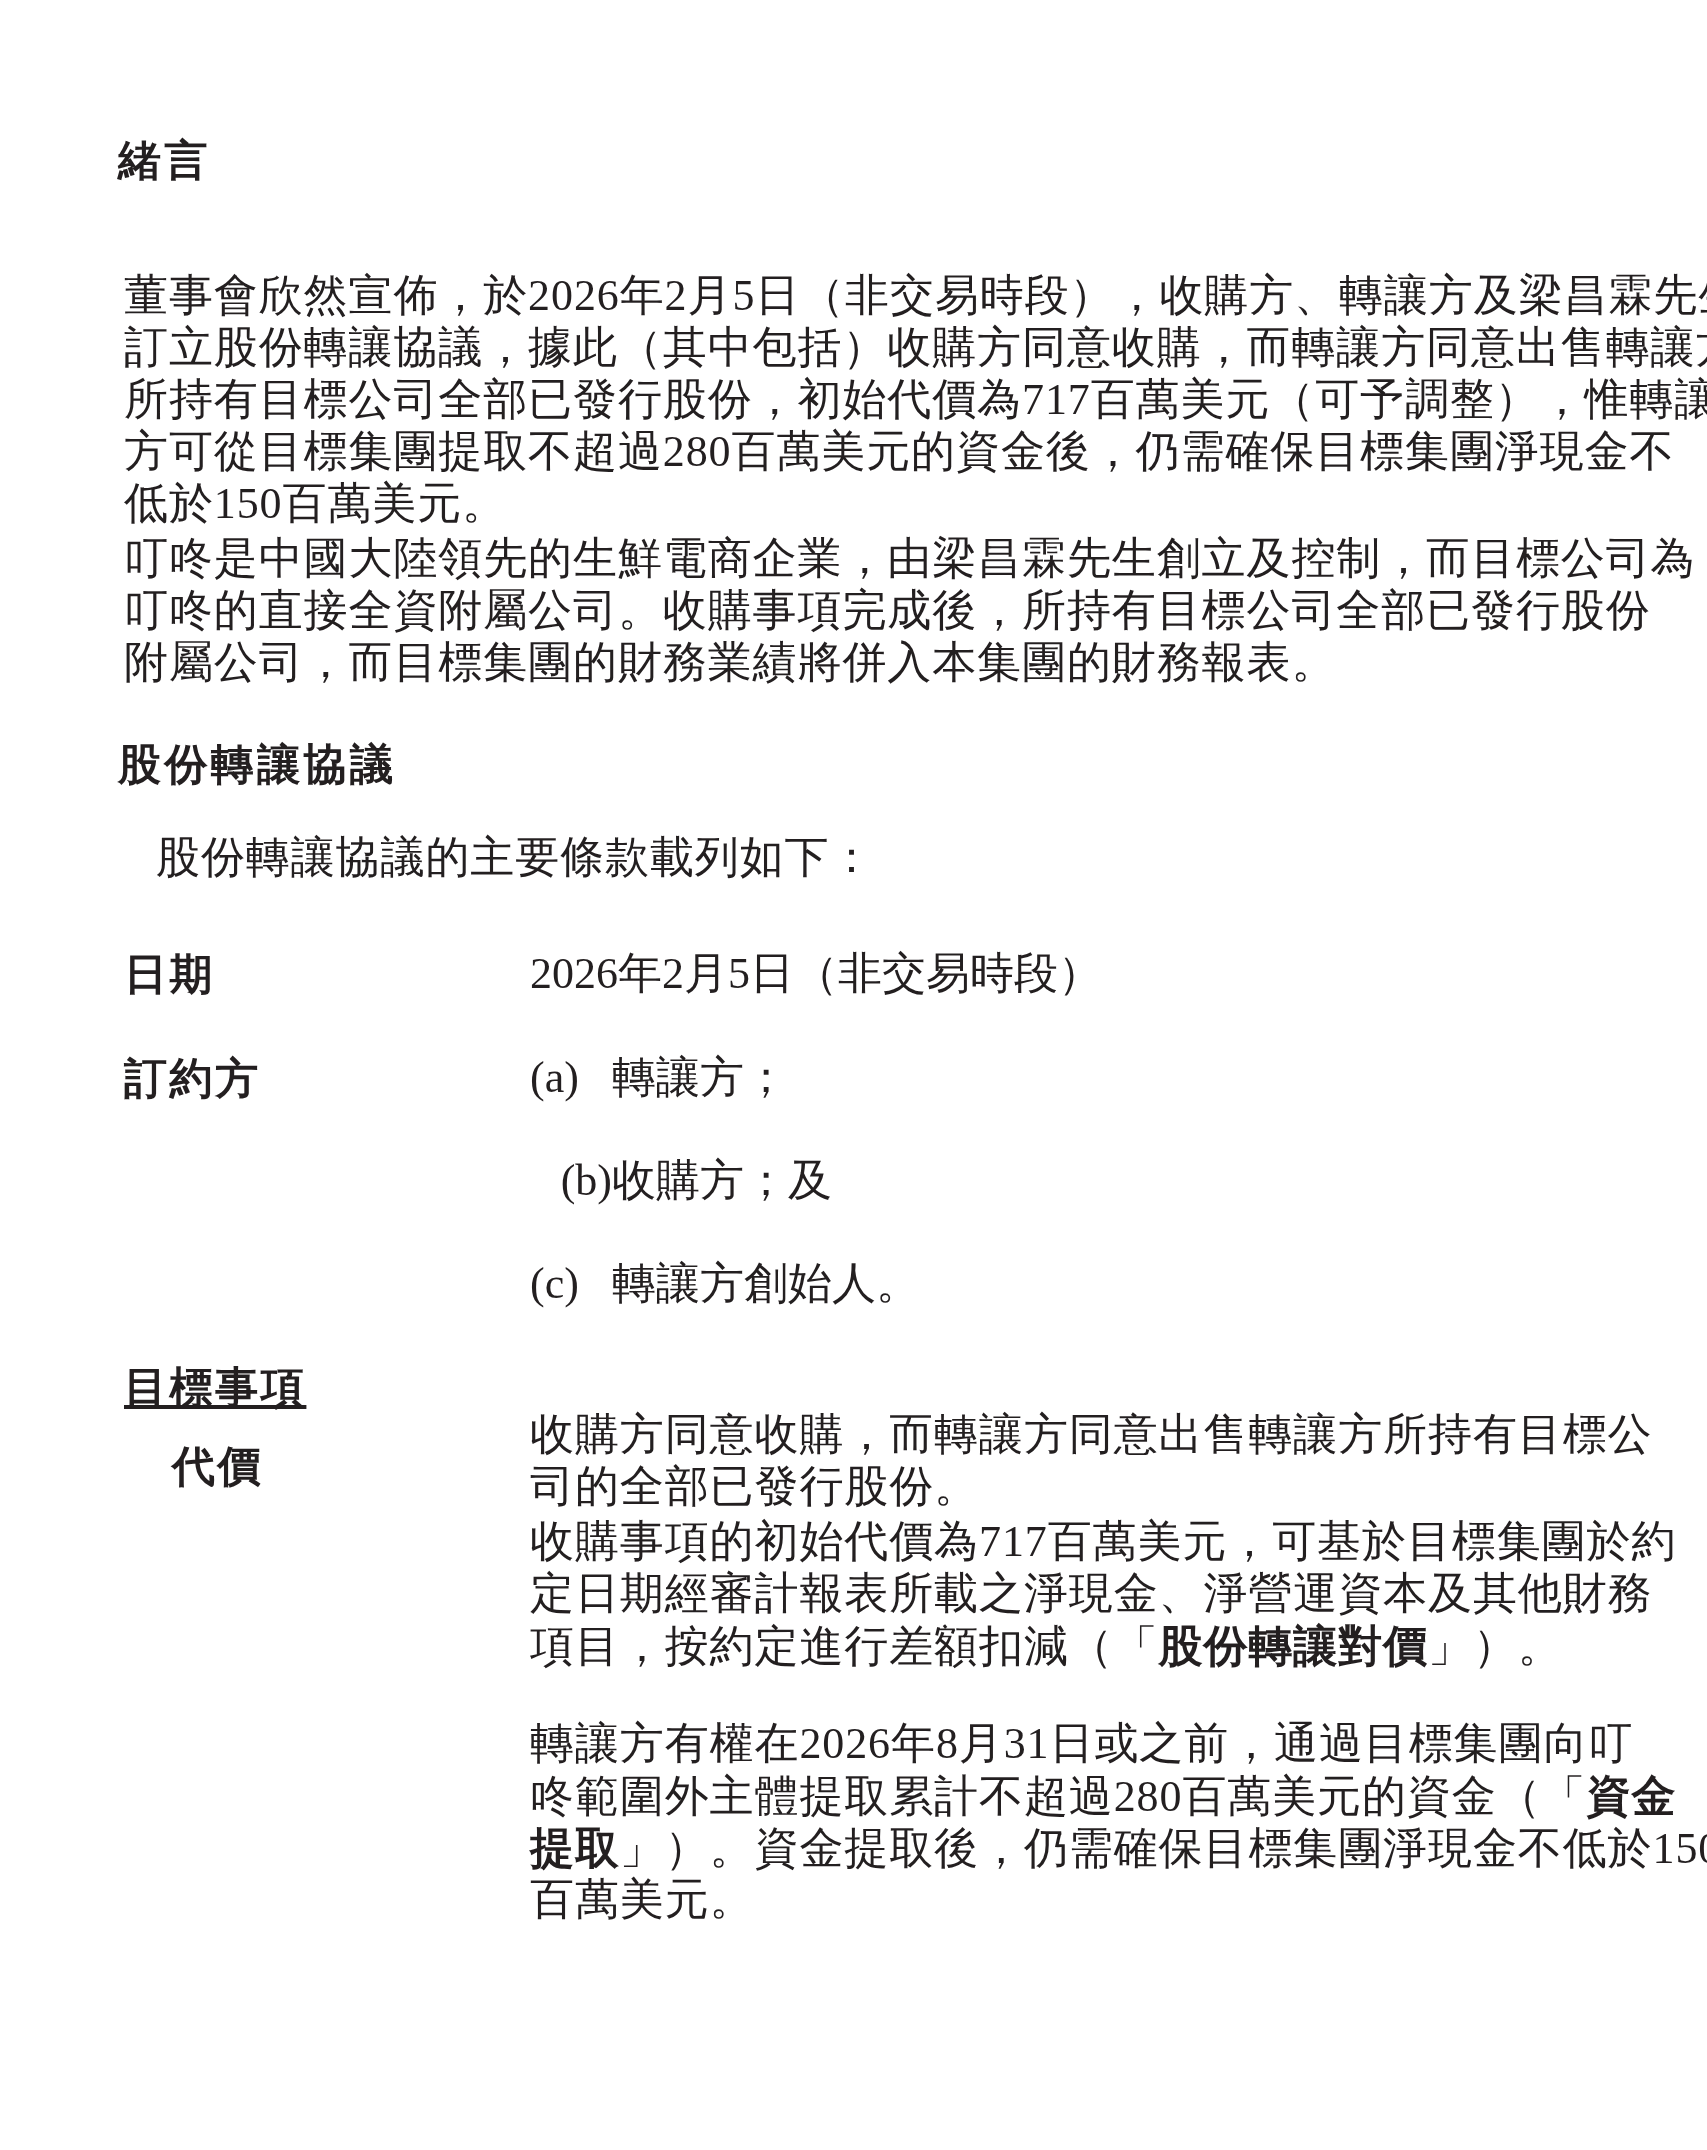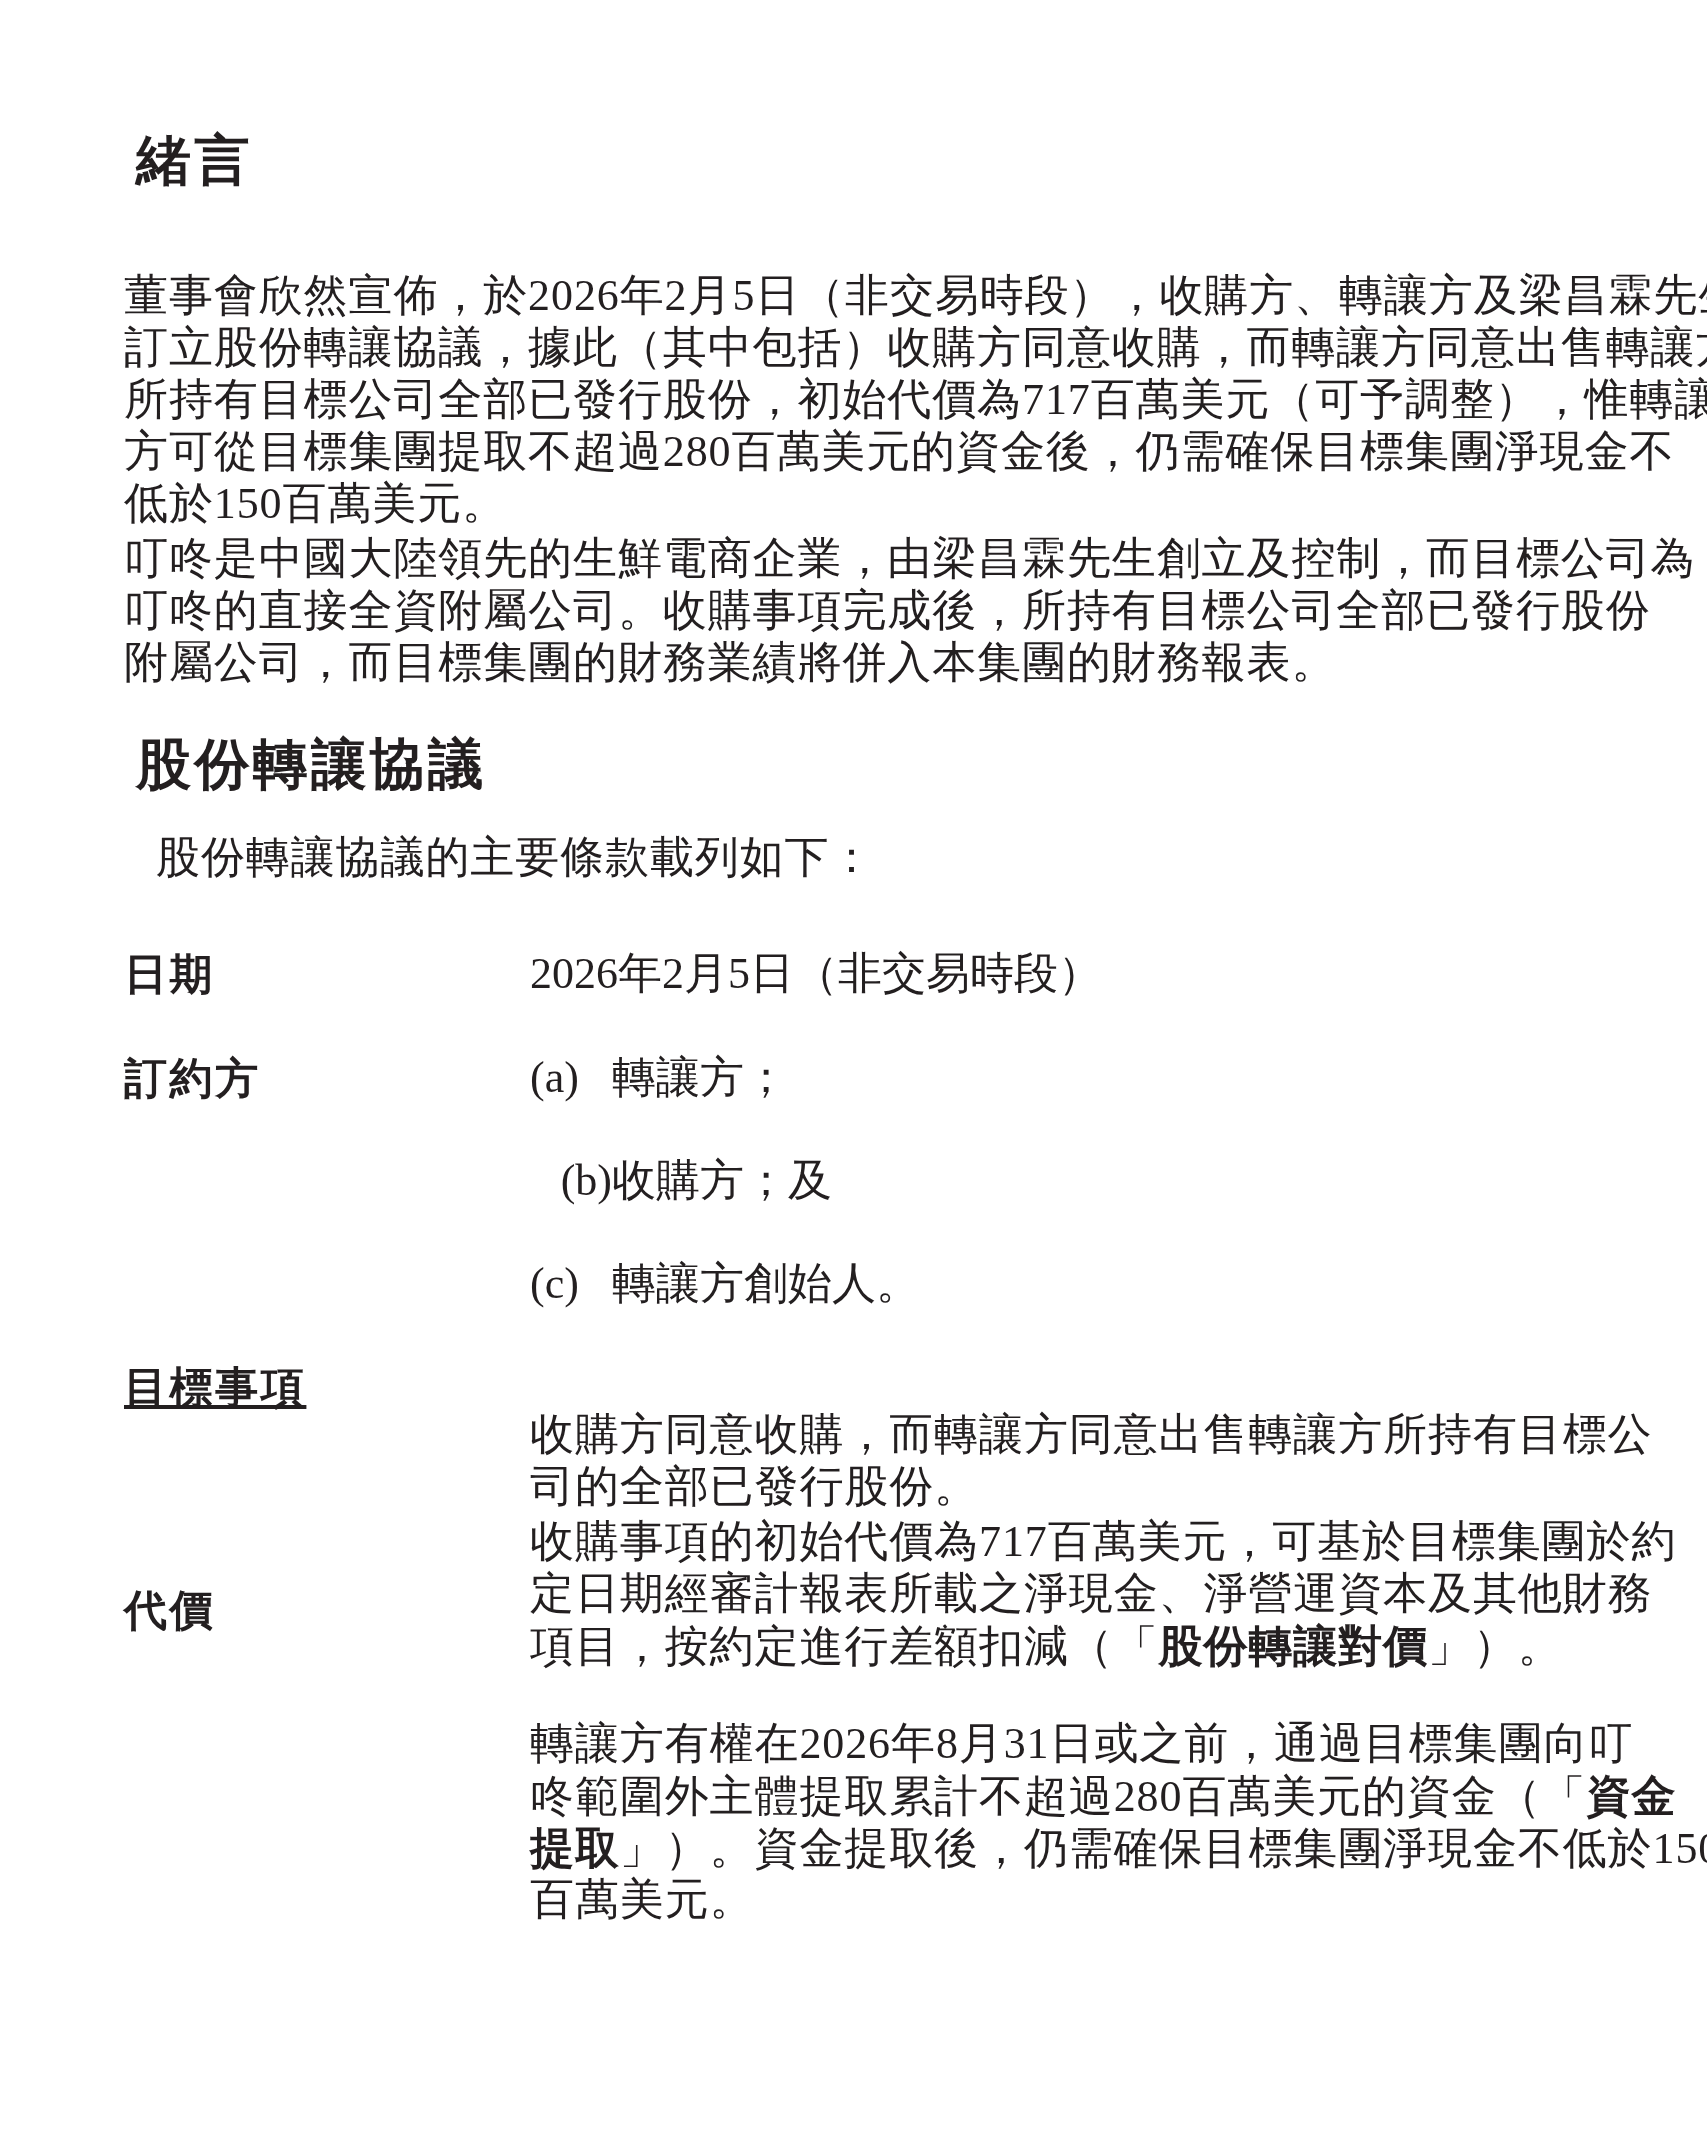--- a/index.html
+++ b/index.html
@@ -1,20 +1,20 @@
 <!DOCTYPE html>
 <html style="font-size:6.9px"><head>
 <meta charset="utf-8">
 <style>
   html, body { margin: 0; padding: 0; background: #ffffff; }
   body { width: 1707px; height: 2276px; position: relative; overflow: hidden; color: #231f20; }
   .page { position: absolute; left: 0; top: 0; width: 1707px; height: 2276px; background: #ffffff; }
   .serif { font-family: "Liberation Serif", "DejaVu Serif", serif; }
   .sans { font-family: "DejaVu Sans", "Liberation Sans", sans-serif; font-weight: bold; }
-  .heading { position: absolute; left: 136px; font-size: 55px; line-height: 52px; letter-spacing: 3.4px; }
+  .heading { position: absolute; left: 118px; font-size: 43px; line-height: 52px; letter-spacing: 3.4px; }
   .para { position: absolute; left: 124px; width: 1467px; font-size: 44px; line-height: 52px; text-align: justify; text-justify: inter-character; letter-spacing: 0.9px; }
   .para .ln { display: block; height: 52px; white-space: nowrap; text-align-last: justify; }
   .para .ln.last { text-align-last: left; }
   .lbl { position: absolute; left: 124px; font-size: 43px; line-height: 52px; letter-spacing: 2.6px; }
   .val { position: absolute; left: 530px; width: 1061px; font-size: 44px; line-height: 52px; letter-spacing: 0.9px; }
   .val .ln { display: block; height: 52px; white-space: nowrap; text-align: justify; text-align-last: justify; }
   .val .ln.last { text-align-last: left; }
   .item { position: absolute; left: 530px; font-size: 44px; line-height: 52px; white-space: nowrap; }
   .item .mark { display: inline-block; width: 82px; }
   b.em { font-family: "DejaVu Sans", "Liberation Sans", sans-serif; font-weight: bold; }
@@ -59,21 +59,21 @@
   <div class="item serif" style="top:1258px;">
     <span class="mark">(c)</span><span>轉讓方創始人。</span>
   </div>
 
   <div class="lbl sans" style="top:1361px;text-decoration:underline;">目標事項</div>
   <div class="val serif" style="top:1361px;margin-top:48px;">
     <span class="ln">收購方同意收購，而轉讓方同意出售轉讓方所持有目標公</span>
     <span class="ln last">司的全部已發行股份。</span>
   </div>
 
-  <div class="lbl sans" style="top:1584px;">代價</div>
+  <div class="lbl sans" style="top:1440px;margin-left:48px;">代價</div>
   <div class="val serif" style="top:1516px;">
     <span class="ln">收購事項的初始代價為717百萬美元，可基於目標集團於約</span>
     <span class="ln">定日期經審計報表所載之淨現金、淨營運資本及其他財務</span>
     <span class="ln last"><span>項目，按約定進行差額扣減（「</span><b class="em">股份轉讓對價</b><span>」）。</span></span>
   </div>
 
   <div class="val serif" style="top:1718px;">
     <span class="ln">轉讓方有權在2026年8月31日或之前，通過目標集團向叮</span>
     <span class="ln"><span>咚範圍外主體提取累計不超過280百萬美元的資金（「</span><b class="em">資金</b></span>
     <span class="ln"><b class="em">提取</b><span>」）。資金提取後，仍需確保目標集團淨現金不低於150</span></span>

